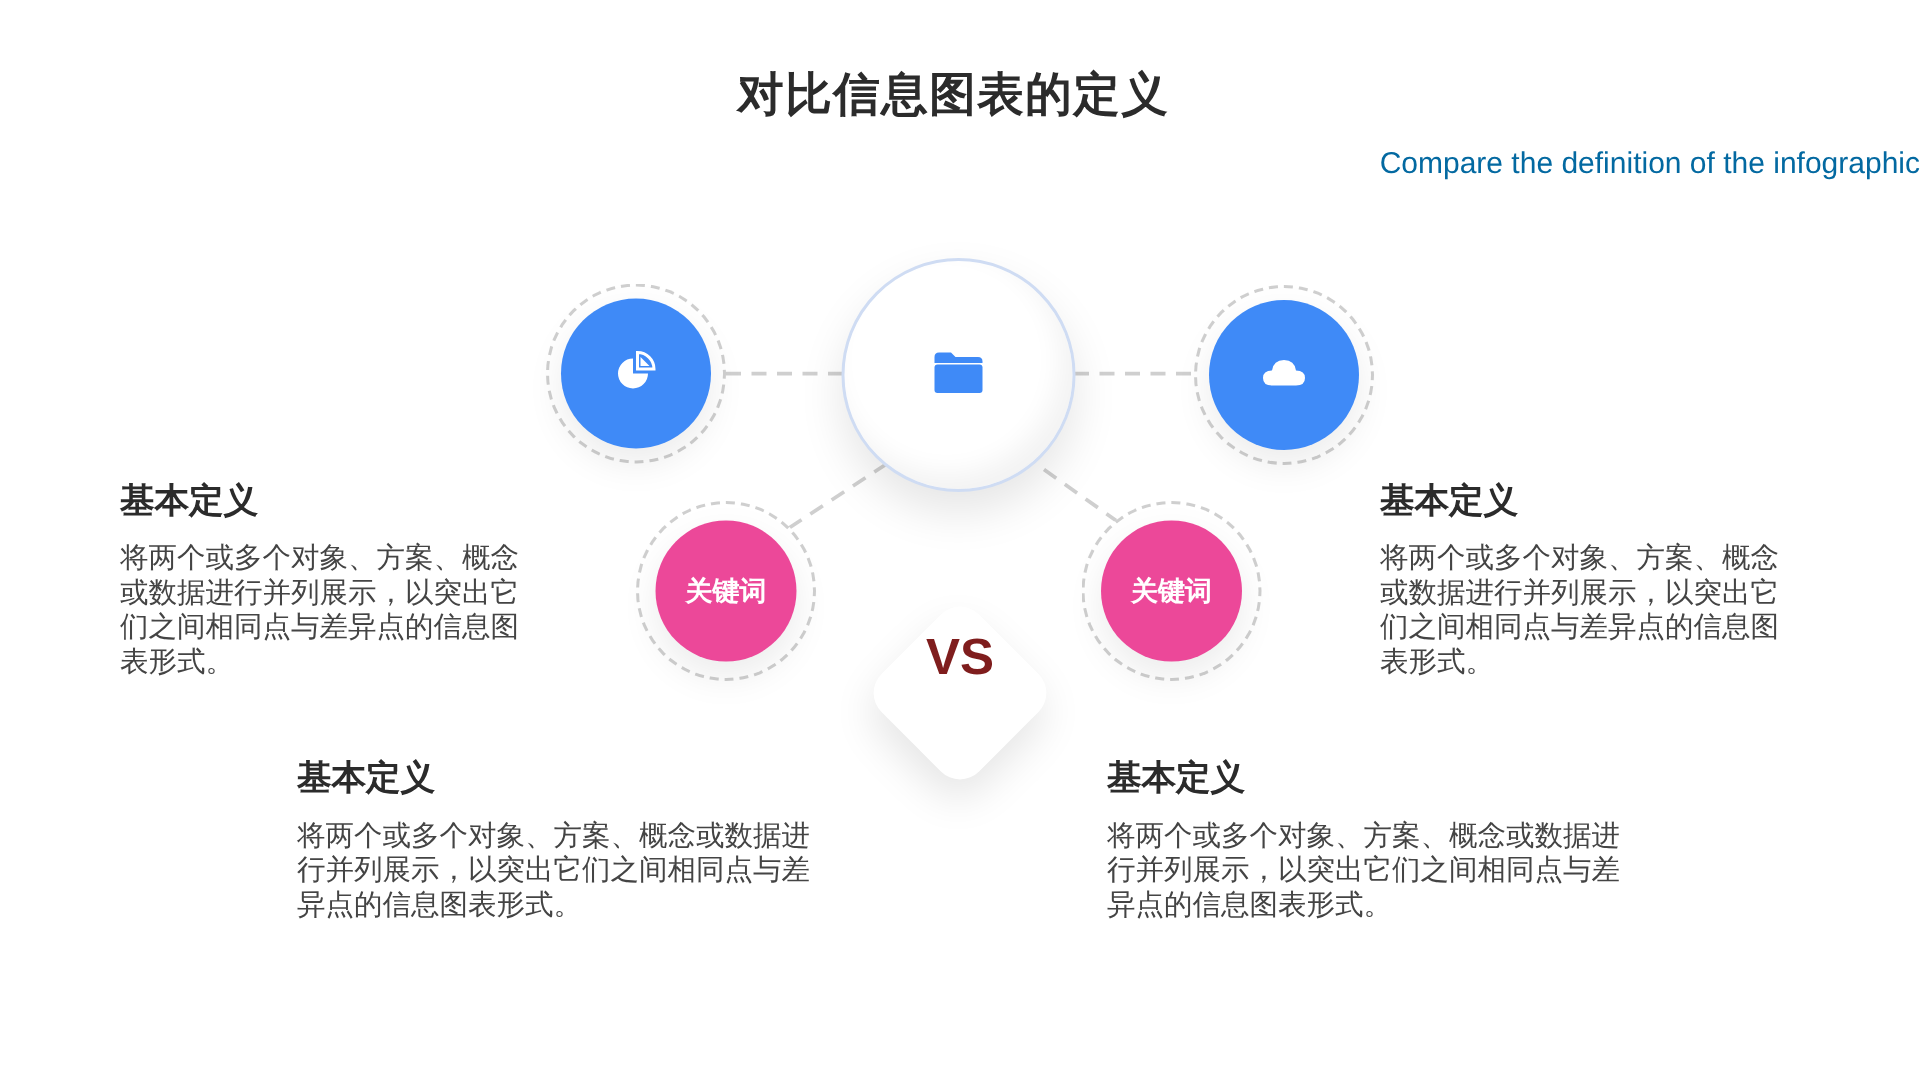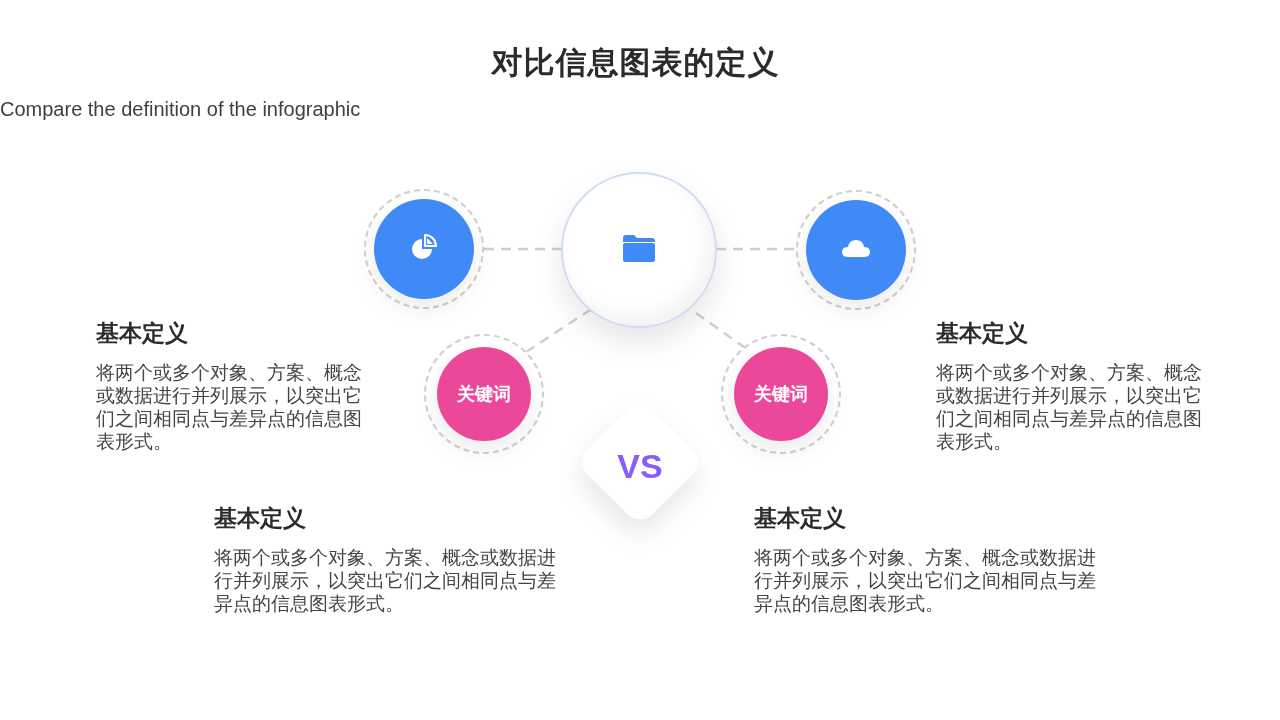--- a/index.html
+++ b/index.html
@@ -5,22 +5,22 @@
     html, body { margin: 0; padding: 0; }
     body {
       width: 1280px; height: 720px; background: #ffffff; position: relative; overflow: hidden;
       font-family: "DejaVu Sans", "Liberation Sans", sans-serif; color: #333333;
     }
     .title {
       position: absolute; left: 0; width: 1271px; top: 42px; text-align: center;
       font-size: 31px; font-weight: bold; color: #2b2b2b; letter-spacing: 1px;
     }
     .subtitle {
-      position: absolute; left: 0; width: 1280px; top: 98px; text-align: left;
-      font-family: "Liberation Sans", sans-serif; font-size: 20px; color: #404040;
+      position: absolute; left: 0; width: 1280px; top: 98px; text-align: right;
+      font-family: "Liberation Sans", sans-serif; font-size: 20px; color: #0369a1;
     }
     svg.lines { position: absolute; left: 0; top: 0; }
     .ring {
       position: absolute; border-radius: 50%; border: 2.5px dashed #cfcfcf; box-sizing: border-box;
       background: #ffffff;
     }
     .circle {
       position: absolute; border-radius: 50%; display: flex; align-items: center; justify-content: center;
       box-sizing: border-box;
     }
@@ -29,25 +29,25 @@
     .center-circle {
       background: #ffffff; border: 2px solid #cfdcf3;
       box-shadow: 0 14px 30px rgba(0,0,0,0.10), inset -8px -10px 18px rgba(0,0,0,0.05);
     }
     .vs {
       position: absolute; width: 92px; height: 92px; left: 594px; top: 416px;
       background: #ffffff; border-radius: 18px; transform: rotate(45deg);
       box-shadow: 8px 10px 28px rgba(0,0,0,0.10);
     }
     .vs-label {
-      position: absolute; left: 594px; top: 420px; width: 92px; height: 92px;
+      position: absolute; left: 594px; top: 392px; width: 92px; height: 92px;
       display: flex; align-items: center; justify-content: center;
-      font-family: "Liberation Sans", sans-serif; font-weight: bold; font-size: 34px; color: #8b5cf6;
+      font-family: "Liberation Sans", sans-serif; font-weight: bold; font-size: 34px; color: #7f1d1d;
     }
-    .block { position: absolute; margin-left: 16px; }
+    .block { position: absolute; }
     .block h3 { margin: 0 0 12px 0; font-size: 23px; font-weight: bold; color: #2b2b2b; }
     .block p { margin: 0; font-size: 19px; line-height: 23px; color: #444444; }
   </style>
 </head>
 <body>
 
 <div class="title">对比信息图表的定义</div>
 <div class="subtitle">Compare the definition of the infographic</div>
 
 <svg class="lines" width="1280" height="720">

